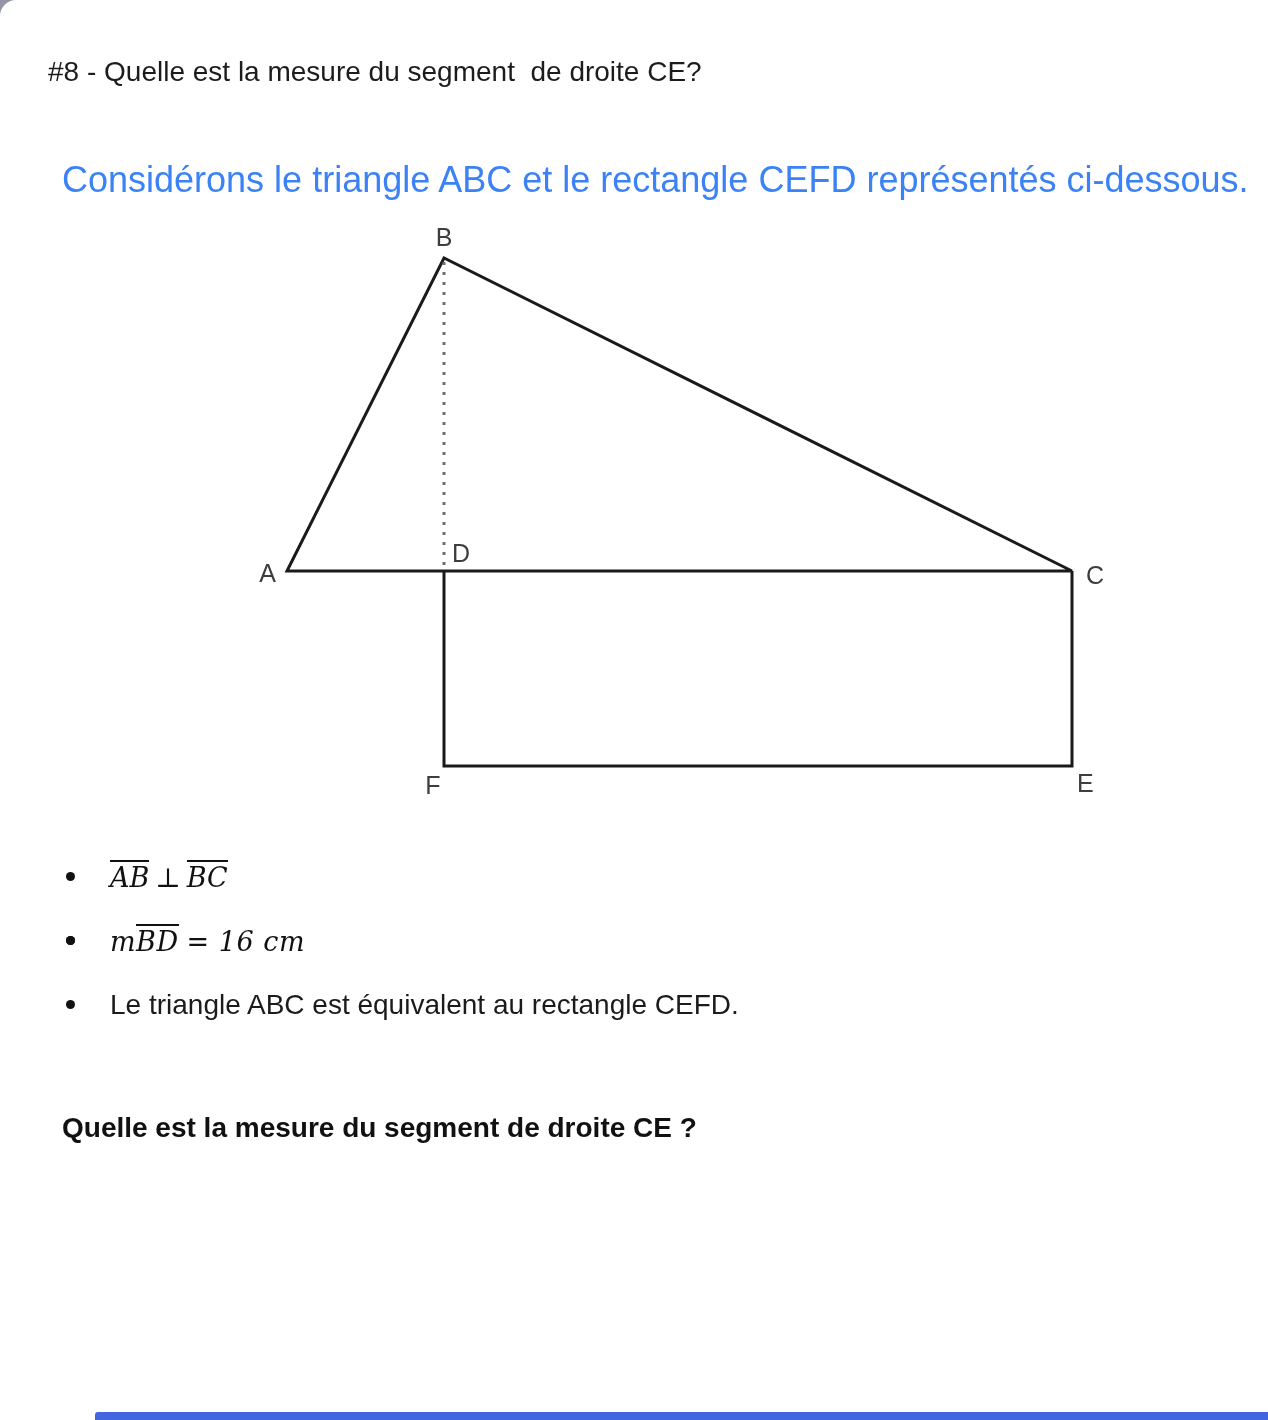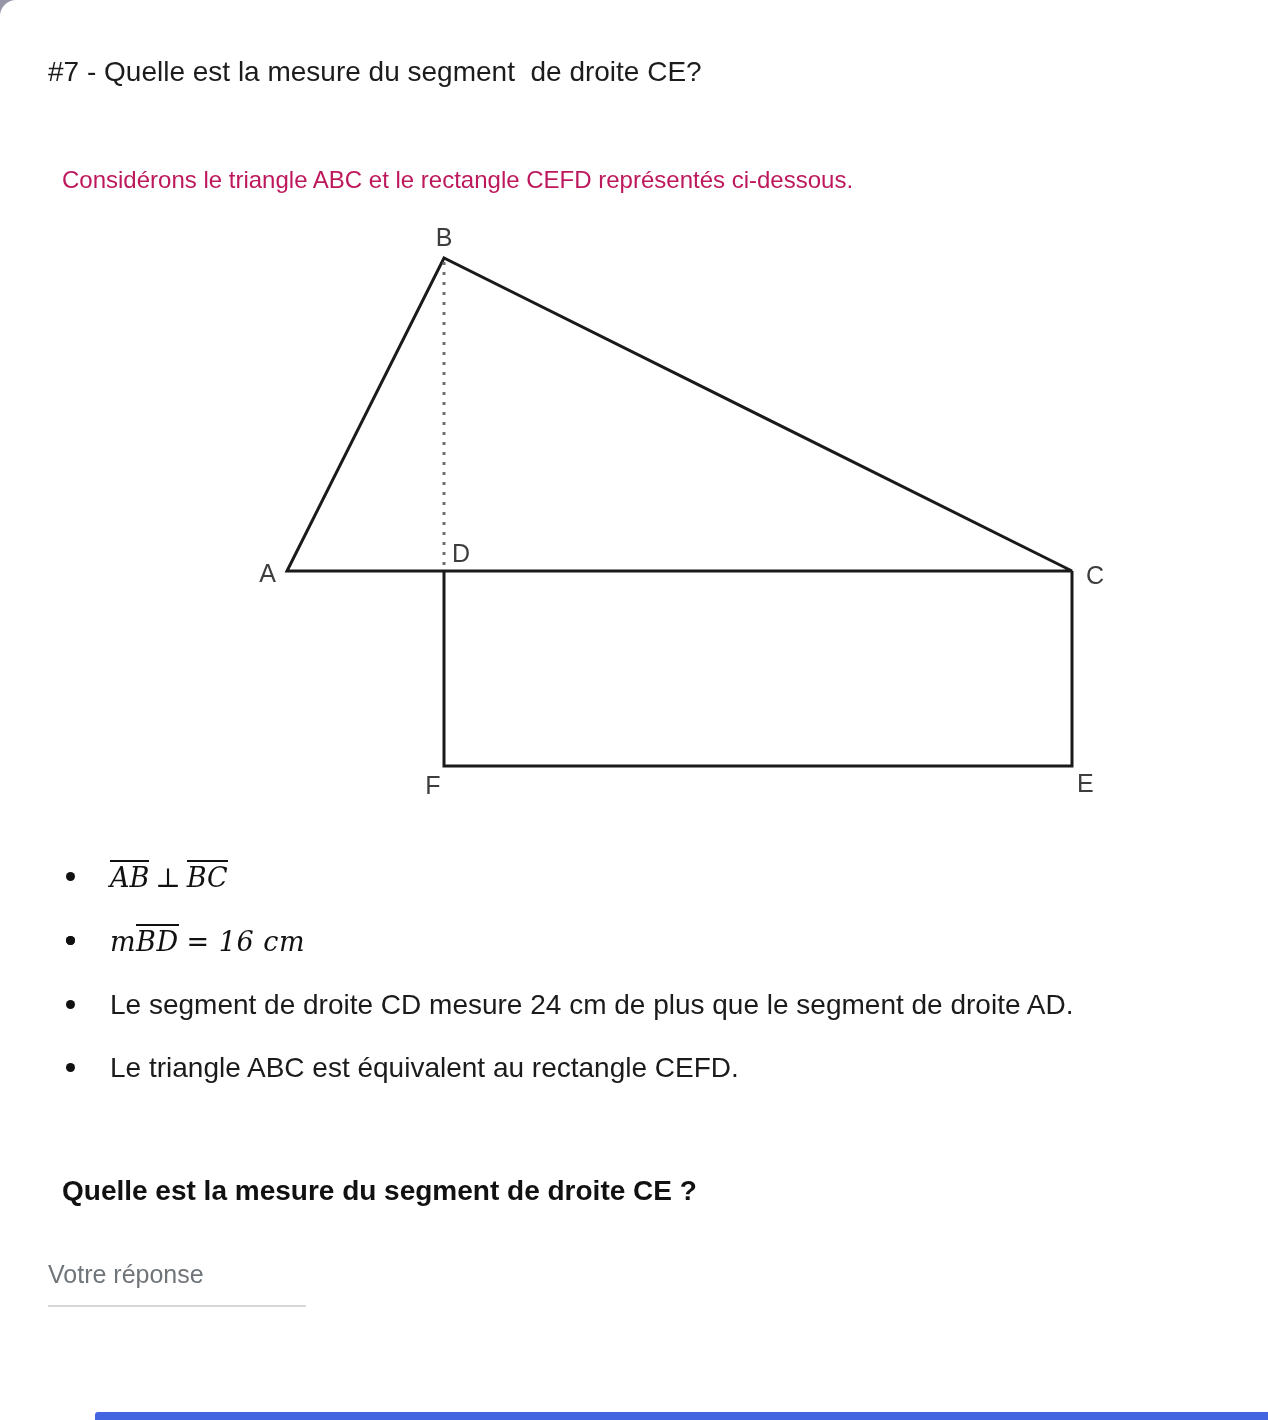--- a/index.html
+++ b/index.html
@@ -21,23 +21,23 @@
     margin: 0;
     padding: 55px 0 0 48px;
     font-size: 28px;
     line-height: 34px;
     font-weight: 400;
     color: #1c1c1c;
     white-space: pre-wrap;
   }
   .intro {
     margin: 74px 0 0 62px;
-    font-size: 24px;
+    font-size: 36px;
     line-height: 34px;
-    color: #be185d;
+    color: #3b82f6;
   }
   .figure-wrap { margin-top: 17px; }
   svg.figure { display: block; }
   .vlabel {
     font-family: "Liberation Sans", sans-serif;
     font-size: 25px;
     fill: #3d3d3d;
   }
   ul.facts {
     list-style: none;
@@ -100,21 +100,21 @@
     left: 95px; right: 0; bottom: 0;
     height: 8px;
     border-top-left-radius: 3px;
   }
 </style>
 </head>
 <body style="background: rgb(148, 150, 168);">
 
 <div class="card">
 
-  <h2 class="q-title">#7 - Quelle est la mesure du segment  de droite CE?</h2>
+  <h2 class="q-title">#8 - Quelle est la mesure du segment  de droite CE?</h2>
 
   <p class="intro">Considérons le triangle ABC et le rectangle CEFD représentés ci-dessous.</p>
 
   <div class="figure-wrap">
     <svg class="figure" width="1268" height="590" viewBox="0 0 1268 590">
 
       <polyline points="444,357 444,552 1072,552 1072,357" fill="none" stroke="#1a1a1a" stroke-width="3"></polyline>
 
       <polygon points="287,357 444,44 1072,357" fill="none" stroke="#1a1a1a" stroke-width="3" stroke-linejoin="miter"></polygon>
 
@@ -136,28 +136,21 @@
     </li>
     <li>
       <span class="bullet-dot"></span>
     </li>
     <li>
       <span class="bullet-dot"></span>
       <span class="math math-eq"><span>m</span><span class="ovl">BD</span><span class="suffix">= 16 cm</span></span>
     </li>
     <li>
       <span class="bullet-dot"></span>
-      <span>Le segment de droite CD mesure 24 cm de plus que le segment de droite AD.</span>
-    </li>
-    <li>
-      <span class="bullet-dot"></span>
       <span>Le triangle ABC est équivalent au rectangle CEFD.</span>
     </li>
   </ul>
 
   <p class="question">Quelle est la mesure du segment de droite CE ?</p>
 
-  <div class="answer-wrap">
-    <input class="answer-input" type="text" placeholder="Votre réponse" style="">
-  </div>
 
   <div class="accent-bar" style="background: rgb(67, 101, 226);"></div>
 </div>
 
 </body></html>

